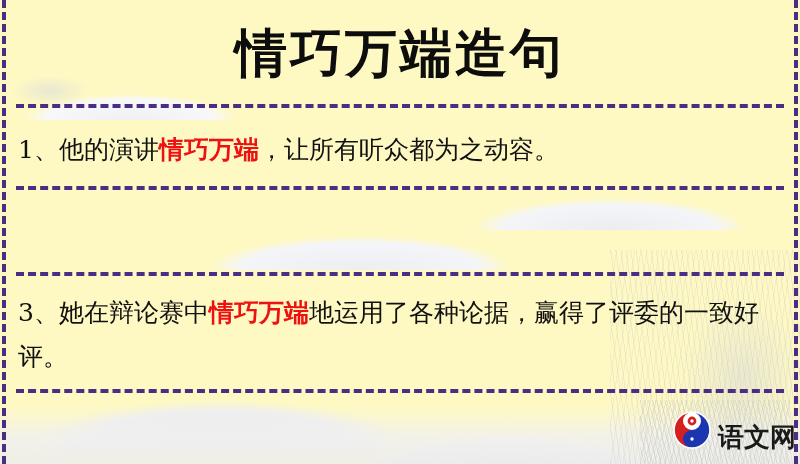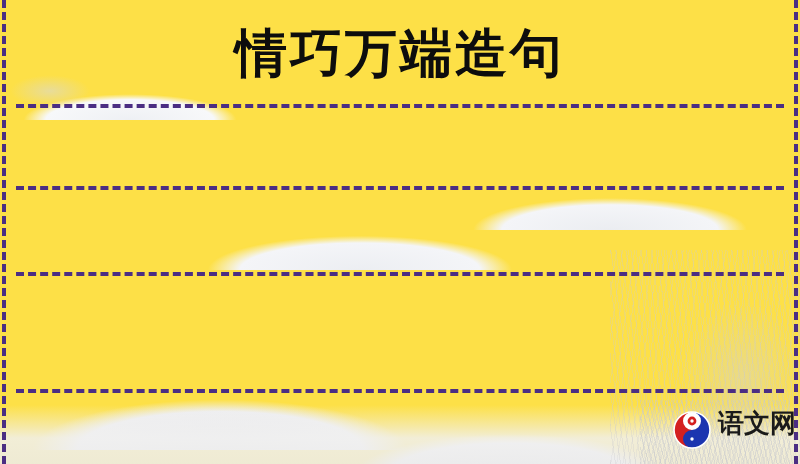--- a/index.html
+++ b/index.html
@@ -12,21 +12,21 @@
     overflow: hidden;
     background: #ffffff;
     font-family: "Liberation Serif", "DejaVu Serif", serif;
   }
 
   
   .page {
     position: relative;
     width: 800px;
     height: 464px;
-    background: #fde047;
+    background: #fef9c3;
     box-sizing: border-box;
     overflow: hidden;
   }
 
   
   .wash {
     position: absolute;
     pointer-events: none;
     z-index: 0;
   }
@@ -135,21 +135,21 @@
   .sentence .idiom {
     color: #ee1111;
     font-weight: bold;
   }
 
   
   .brand {
     position: absolute;
     left: 672px; top: 410px;
     display: flex;
-    align-items: flex-start;
+    align-items: flex-end;
     gap: 6px;
     z-index: 5;
   }
   .brand-mark {
     position: relative;
     width: 40px; height: 40px;
     flex: 0 0 auto;
   }
   .brand-text {
     font-family: "DejaVu Sans", "Liberation Sans", sans-serif;
@@ -175,26 +175,32 @@
   <div class="wash wash-trees"></div>
   <div class="wash wash-grass"></div>
 
   <div class="side-rule left"></div>
   <div class="side-rule right"></div>
 
   <div class="title">情巧万端造句</div>
 
   <div class="hrule" style="top:104px"></div>
 
+  <div class="sentence" style="top:128px">
+    <span>1、</span><span>他的演讲</span><span class="idiom">情巧万端</span><span>，让所有听众都为之动容。</span>
+  </div>
 
   <div class="hrule" style="top:186px"></div>
 
 
   <div class="hrule" style="top:272px"></div>
 
+  <div class="sentence" style="top:291px">
+    <span>3、</span><span>她在辩论赛中</span><span class="idiom">情巧万端</span><span>地运用了各种论据，赢得了评委的一致好评。</span>
+  </div>
 
   <div class="hrule" style="top:389px"></div>
 
   <div class="brand">
     <span class="brand-mark">
       <svg width="40" height="40" viewBox="0 0 40 40" aria-hidden="true">
         <circle cx="20" cy="20" r="18" fill="#ffffff"></circle>
         <path d="M20 2 A18 18 0 0 0 20 38 A9 9 0 0 0 20 20 A9 9 0 0 1 20 2 Z" fill="#d42020"></path>
         <path d="M20 2 A18 18 0 0 1 20 38 A9 9 0 0 1 20 20 A9 9 0 0 0 20 2 Z" fill="#1c35b0"></path>
         <circle cx="20" cy="11" r="4.4" fill="#d42020"></circle>

